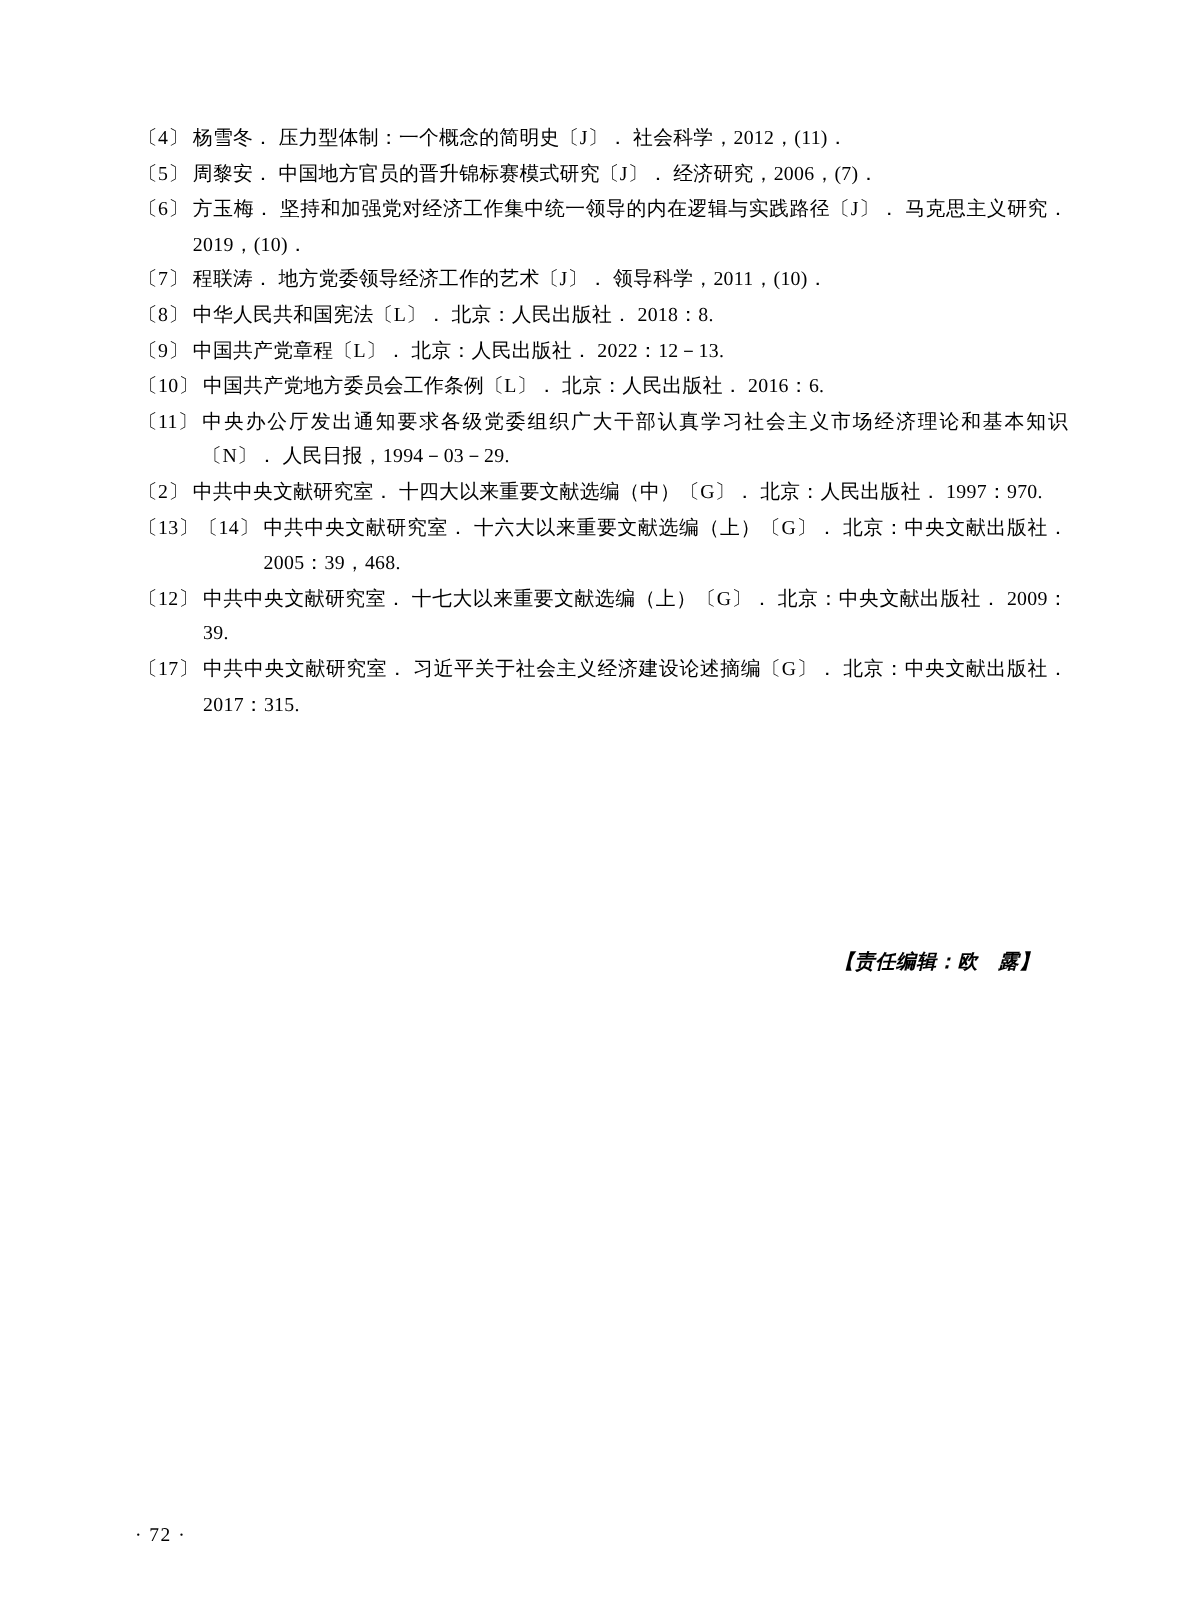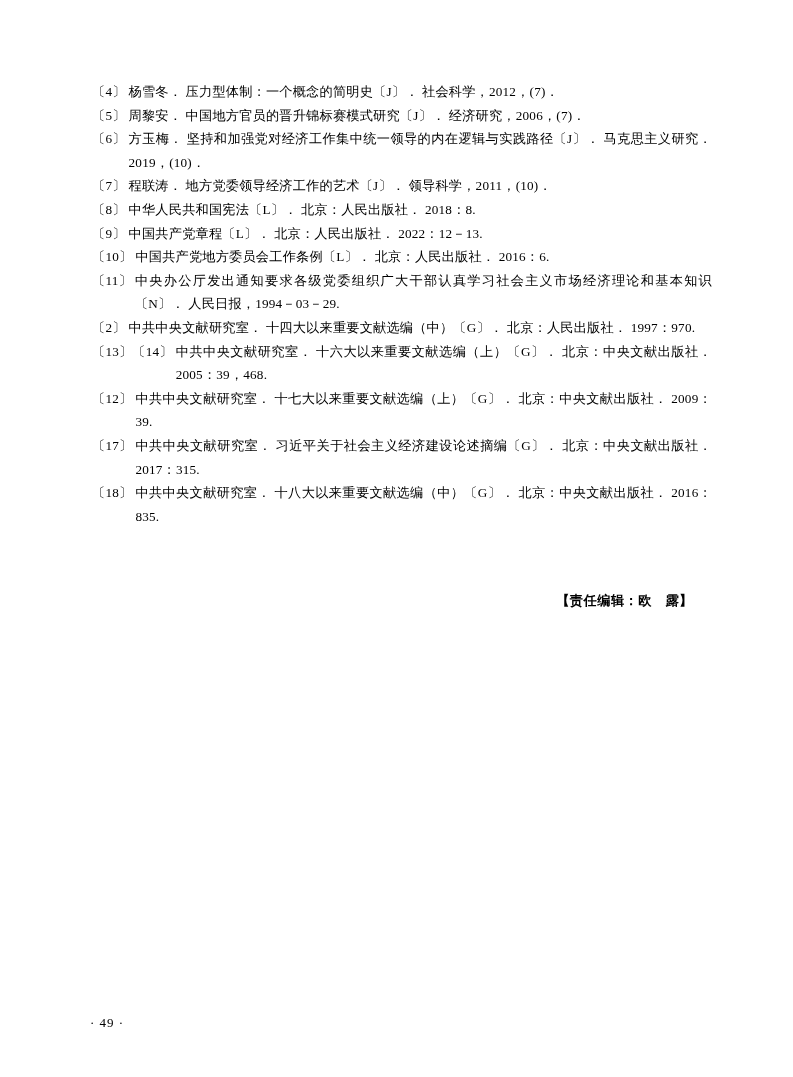--- a/index.html
+++ b/index.html
@@ -43,42 +43,43 @@
     padding-right: 3px;
   }
   .ref-text {
     flex: 1 1 auto;
     text-align: justify;
     text-justify: inter-ideograph;
   }
   .editor-line {
     position: absolute;
     right: 100px;
-    top: 592px;
+    top: 632px;
     font-size: 13.2px;
     font-weight: bold;
     letter-spacing: 0.5px;
+    font-style: italic;
   }
   .page-number {
     position: absolute;
     left: 90px;
     top: 1015px;
     font-size: 13px;
     letter-spacing: 1px;
   }
 </style>
 </head>
 <body>
 
 <div class="page">
 
   <div class="refs">
     <div class="ref-item">
       <span class="ref-num">〔4〕</span>
-      <span class="ref-text">杨雪冬． 压力型体制：一个概念的简明史〔J〕． 社会科学，2012，(7)．</span>
+      <span class="ref-text">杨雪冬． 压力型体制：一个概念的简明史〔J〕． 社会科学，2012，(11)．</span>
     </div>
     <div class="ref-item">
       <span class="ref-num">〔5〕</span>
       <span class="ref-text">周黎安． 中国地方官员的晋升锦标赛模式研究〔J〕． 经济研究，2006，(7)．</span>
     </div>
     <div class="ref-item">
       <span class="ref-num">〔6〕</span>
       <span class="ref-text">方玉梅． 坚持和加强党对经济工作集中统一领导的内在逻辑与实践路径〔J〕． 马克思主义研究． 2019，(10)．</span>
     </div>
     <div class="ref-item">
@@ -110,23 +111,19 @@
       <span class="ref-text">中共中央文献研究室． 十六大以来重要文献选编（上）〔G〕． 北京：中央文献出版社． 2005：39，468.</span>
     </div>
     <div class="ref-item">
       <span class="ref-num">〔12〕</span>
       <span class="ref-text">中共中央文献研究室． 十七大以来重要文献选编（上）〔G〕． 北京：中央文献出版社． 2009：39.</span>
     </div>
     <div class="ref-item">
       <span class="ref-num">〔17〕</span>
       <span class="ref-text">中共中央文献研究室． 习近平关于社会主义经济建设论述摘编〔G〕． 北京：中央文献出版社． 2017：315.</span>
     </div>
-    <div class="ref-item">
-      <span class="ref-num">〔18〕</span>
-      <span class="ref-text">中共中央文献研究室． 十八大以来重要文献选编（中）〔G〕． 北京：中央文献出版社． 2016：835.</span>
-    </div>
   </div>
 
   <div class="editor-line">【责任编辑：欧　露】</div>
 
-  <div class="page-number">· 49 ·</div>
+  <div class="page-number">· 72 ·</div>
 
 </div>
 
 </body></html>

